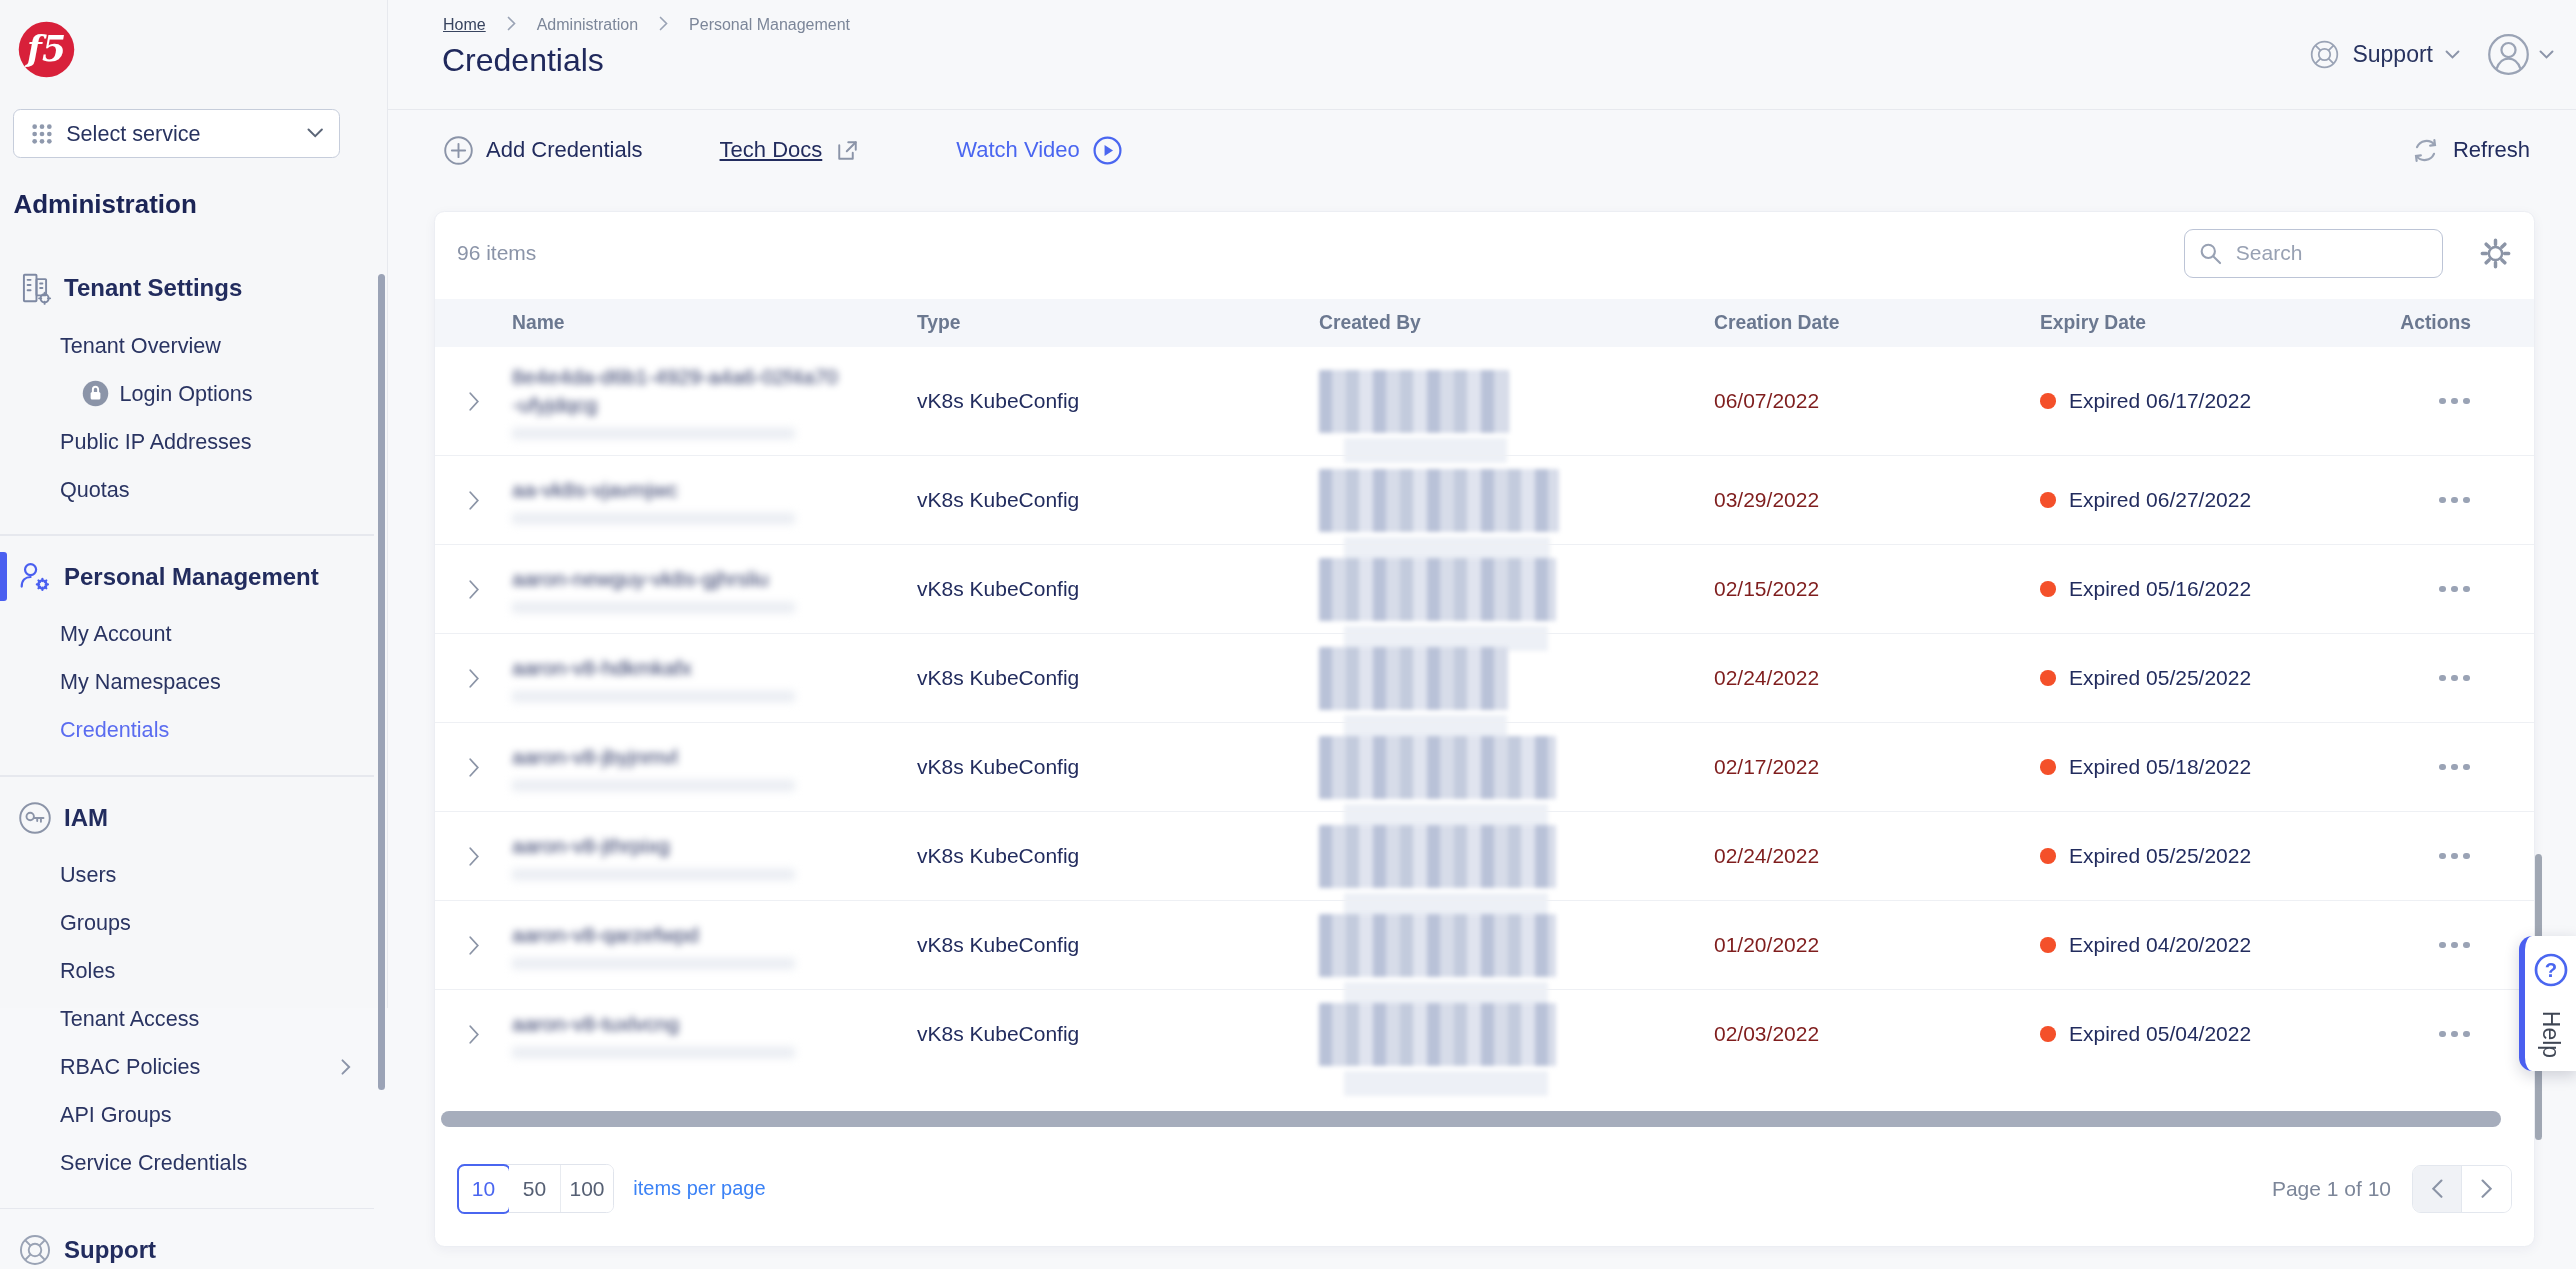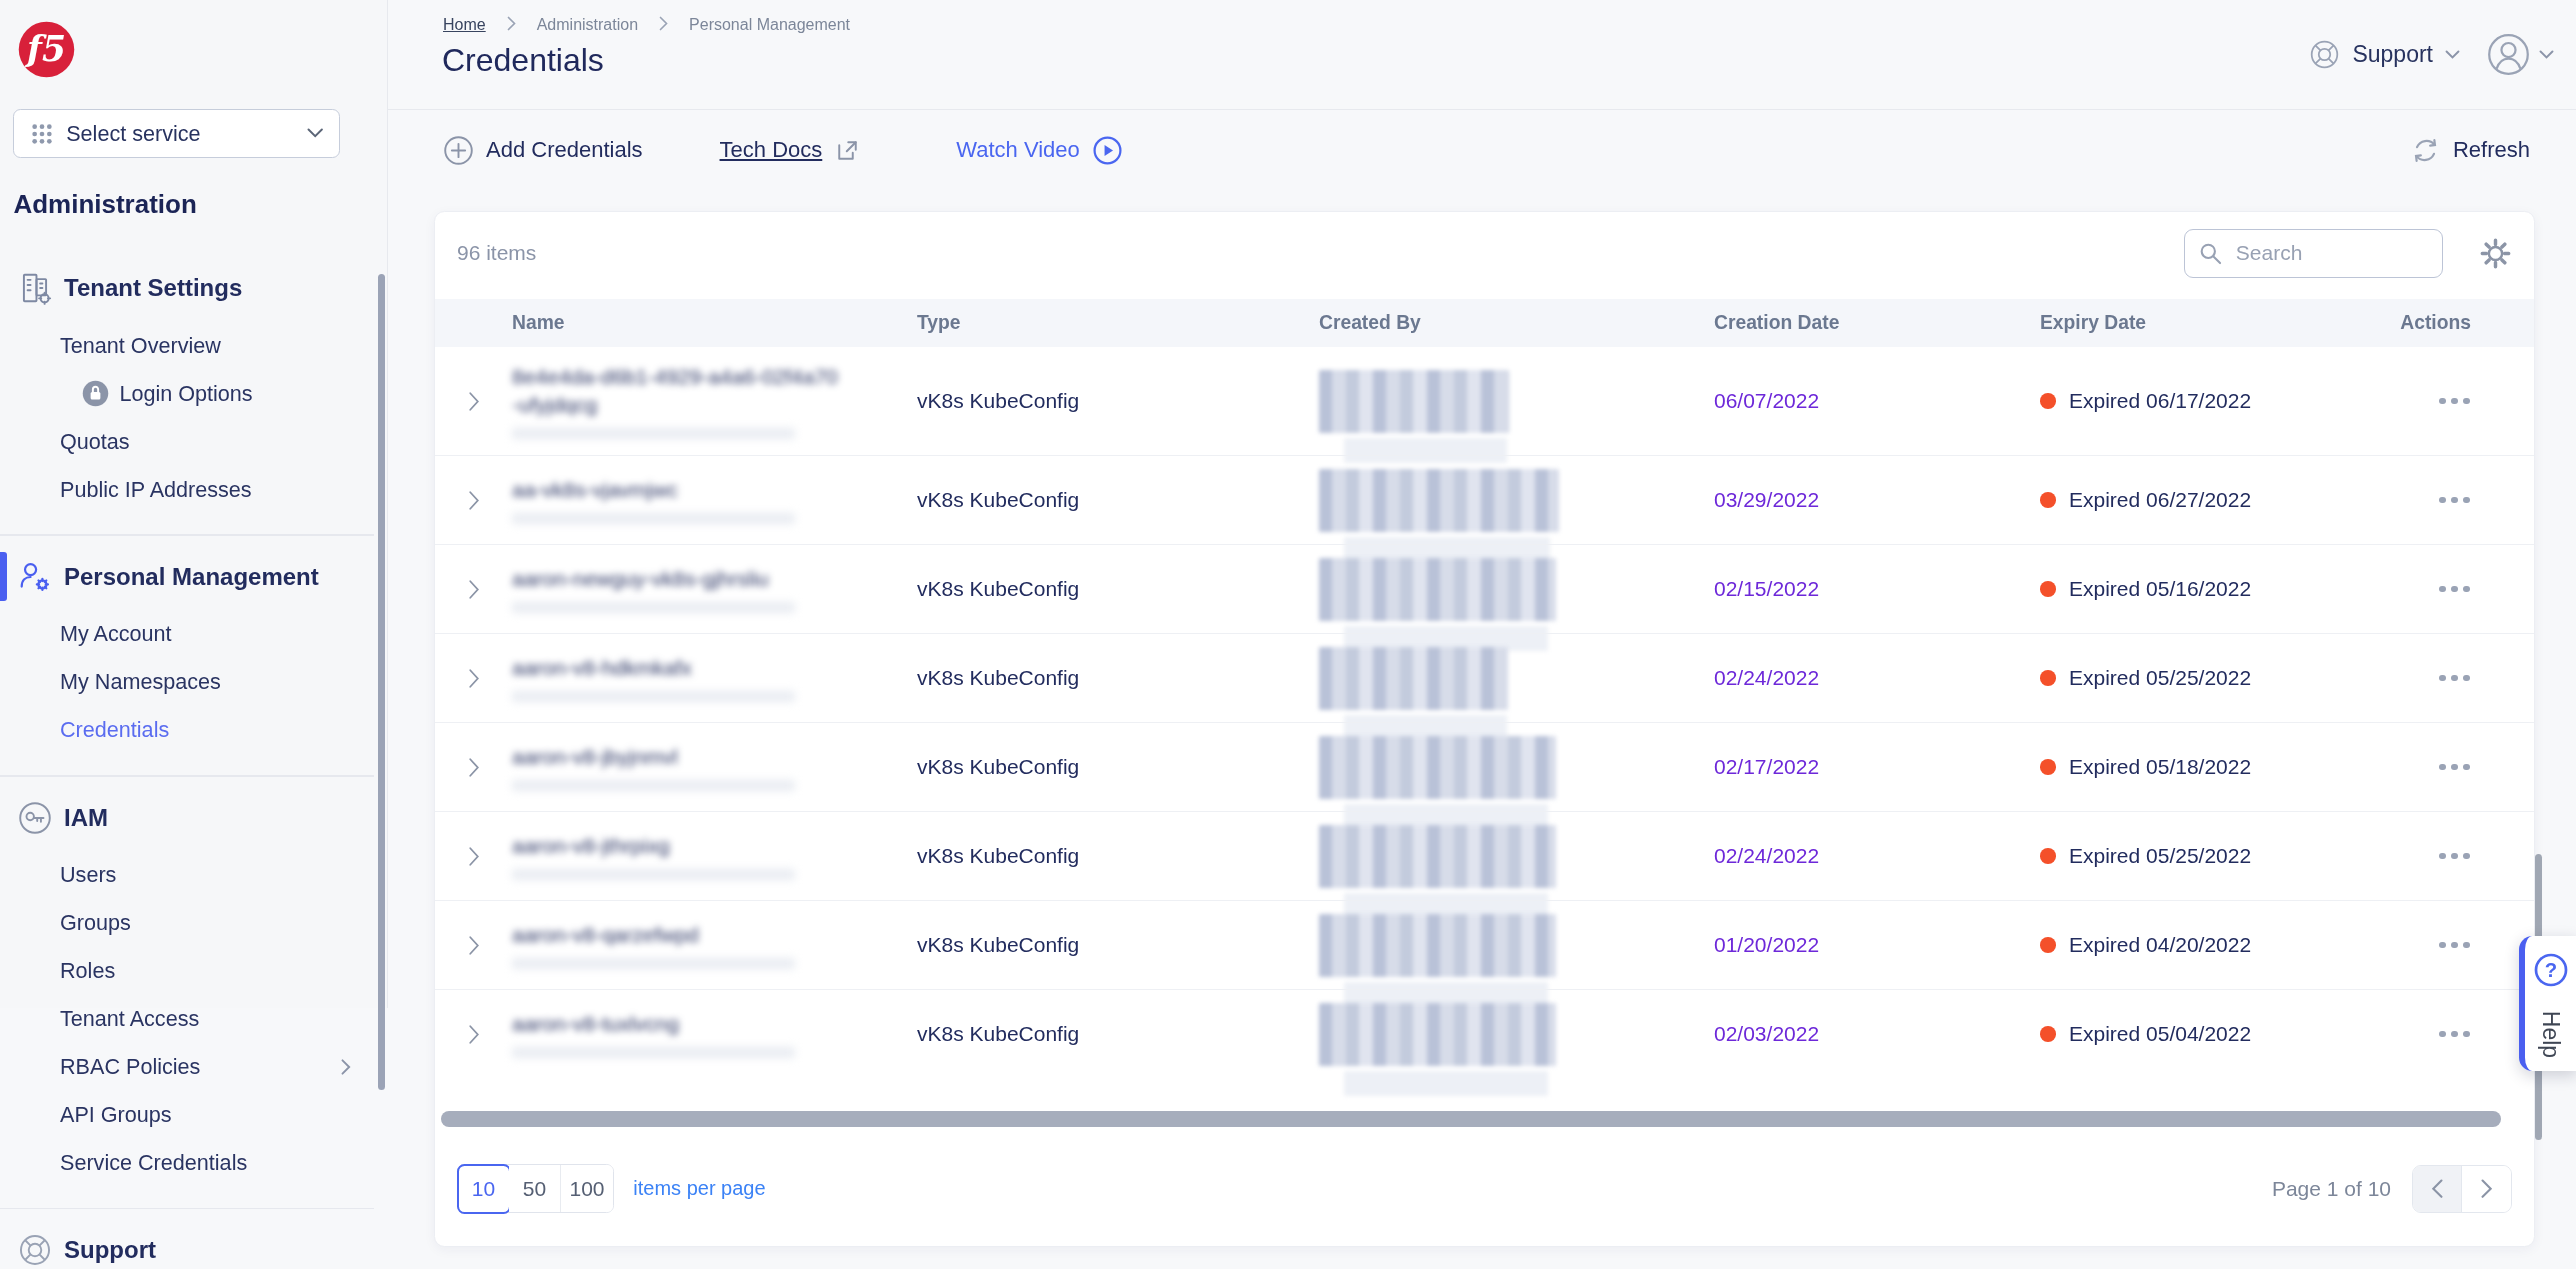--- a/index.html
+++ b/index.html
@@ -117,21 +117,21 @@
   .td-type { font-size:21px; color:#222c5e; }
   .cb-block {
     height:63px; border-radius:1.5px; position:relative;
     background:repeating-linear-gradient(90deg,#b9c2d8 0 13.4px,#d7dce9 13.4px 27px,#c3cbdd 27px 40px,#e0e4ef 40px 54px);
     filter:blur(2.2px);
   }
   .cb-block::after {
     content:""; position:absolute; left:25px; top:68px; width:86%; height:25px;
     background:#edf0f6; border-radius:1.5px;
   }
-  .td-cdate { font-size:21px; color:#6d28d9; }
+  .td-cdate { font-size:21px; color:#7f1d1d; }
   .td-expiry { display:flex; align-items:center; gap:13.4px; }
   .dot { width:15.6px; height:15.6px; border-radius:50%; background:#f4502a; flex:none; }
   .expiry-text { font-size:21px; color:#222c5e; }
   .actions-btn { display:inline-flex; gap:5.2px; cursor:pointer; padding:6px 1.5px; }
   .actions-btn i { width:6.7px; height:6.7px; border-radius:50%; background:#9aa3b5; }
 
   .hscrollbar {
     position:absolute; left:6px; top:899px; width:2060px; height:15.6px;
     background:#a6adbc; border-radius:8.2px; cursor:grab;
   }
@@ -225,24 +225,24 @@
         <span>
           <svg width="27" height="27" viewBox="0 0 36 36">
             <circle cx="18" cy="18" r="17" fill="#8b94a8"></circle>
             <rect x="11.5" y="16" width="13" height="10" rx="2" fill="#ffffff"></rect>
             <path d="M14.5 16 v-3.5 a3.5 3.5 0 0 1 7 0 V16" fill="none" stroke="#ffffff" stroke-width="2.6"></path>
           </svg>
         </span>
         <span>Login Options</span>
       </div>
       <div class="nav-item">
+        <span>Public IP Addresses</span>
+      </div>
+      <div class="nav-item">
         <span>Quotas</span>
-      </div>
-      <div class="nav-item">
-        <span>Public IP Addresses</span>
       </div>
     </div>
     <div class="sec-divider"></div>
 
     <div class="sec-header active">
       <span>
         <svg width="34" height="34" viewBox="0 0 46 46" fill="none" stroke="#4a5ff0" stroke-width="3" stroke-linecap="round">
           <circle cx="17" cy="13" r="7.5"></circle>
           <path d="M5 36 c0-9 5.5-13 12-13"></path>
           <circle cx="33" cy="33" r="5.5"></circle>

